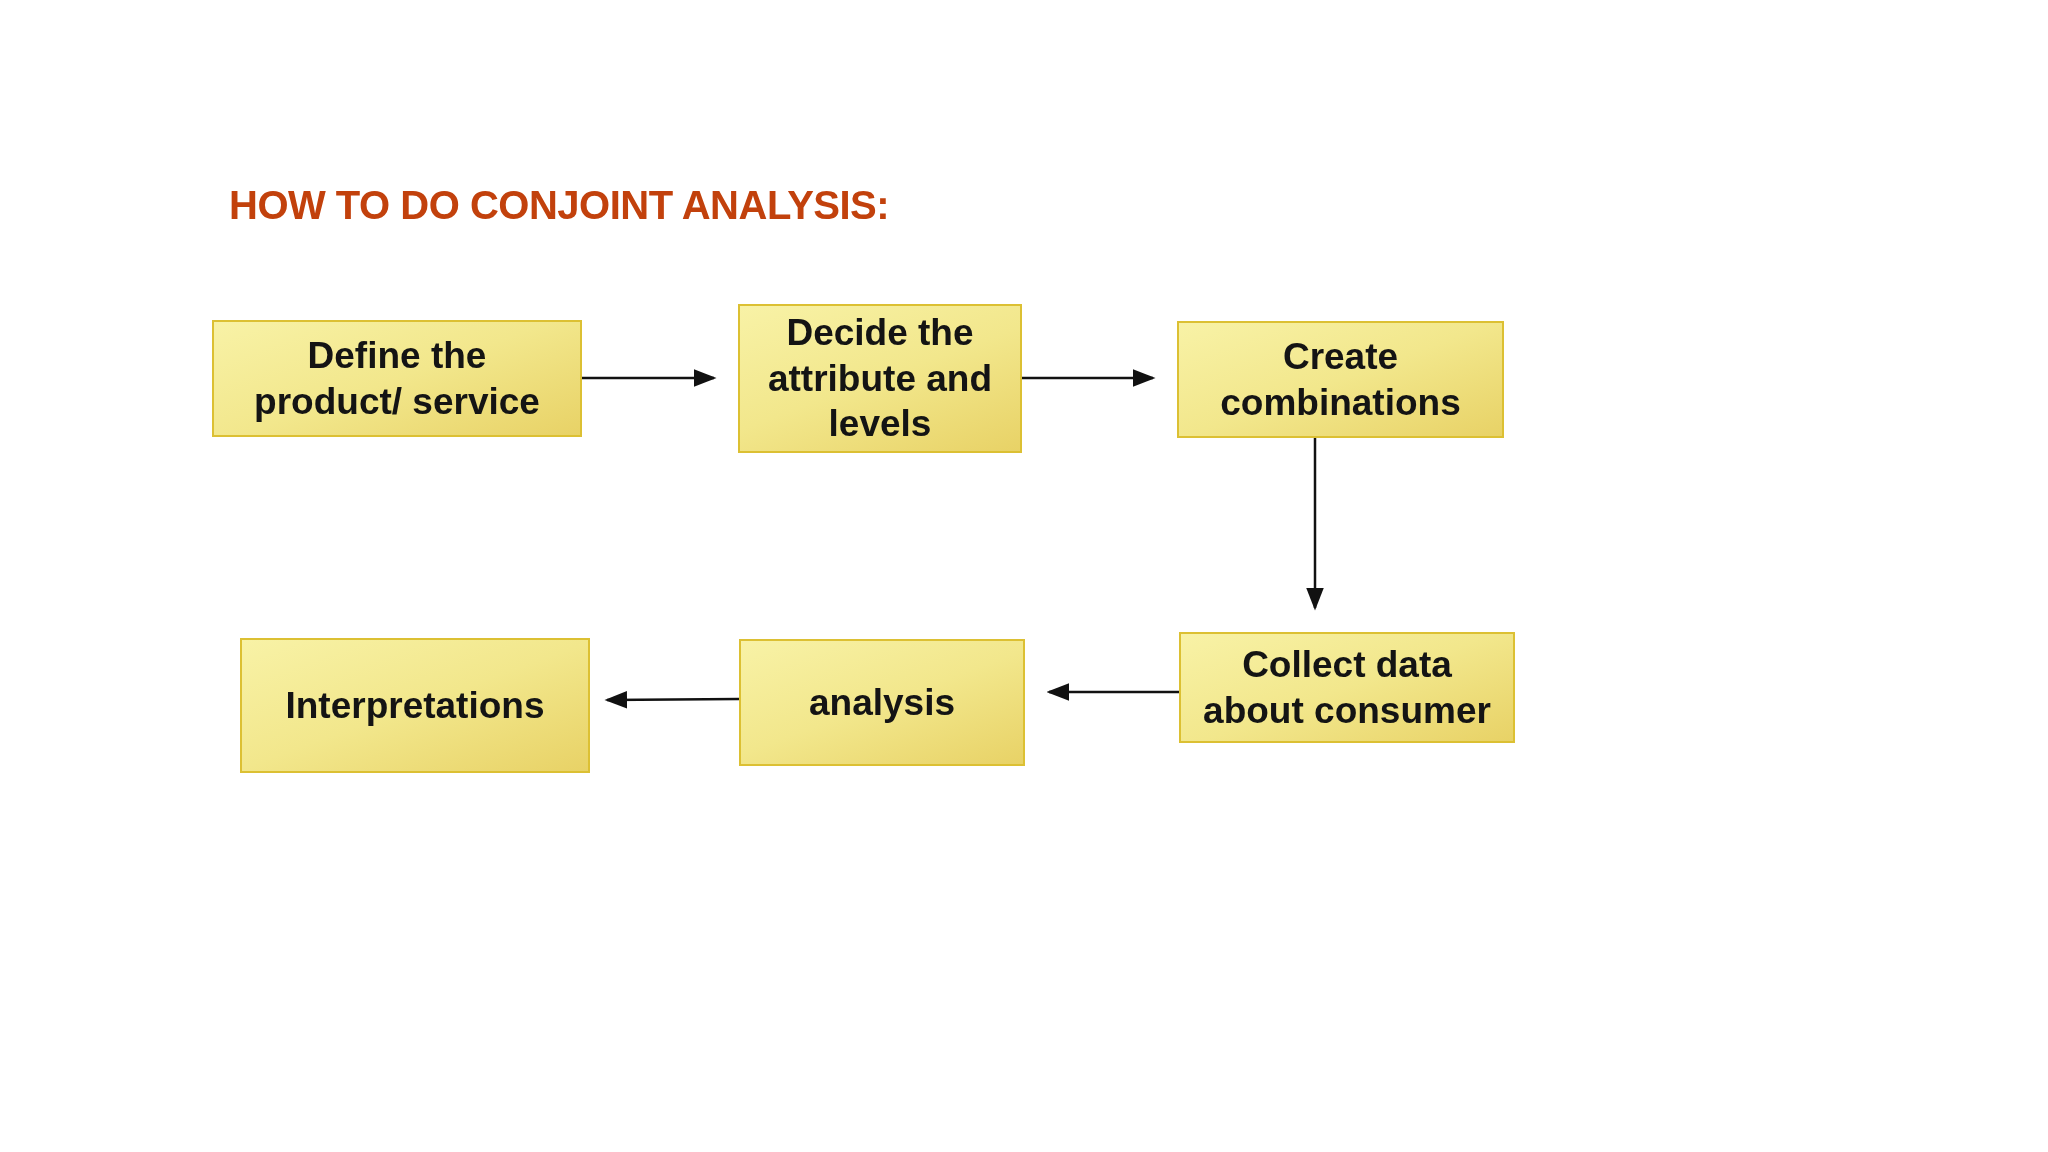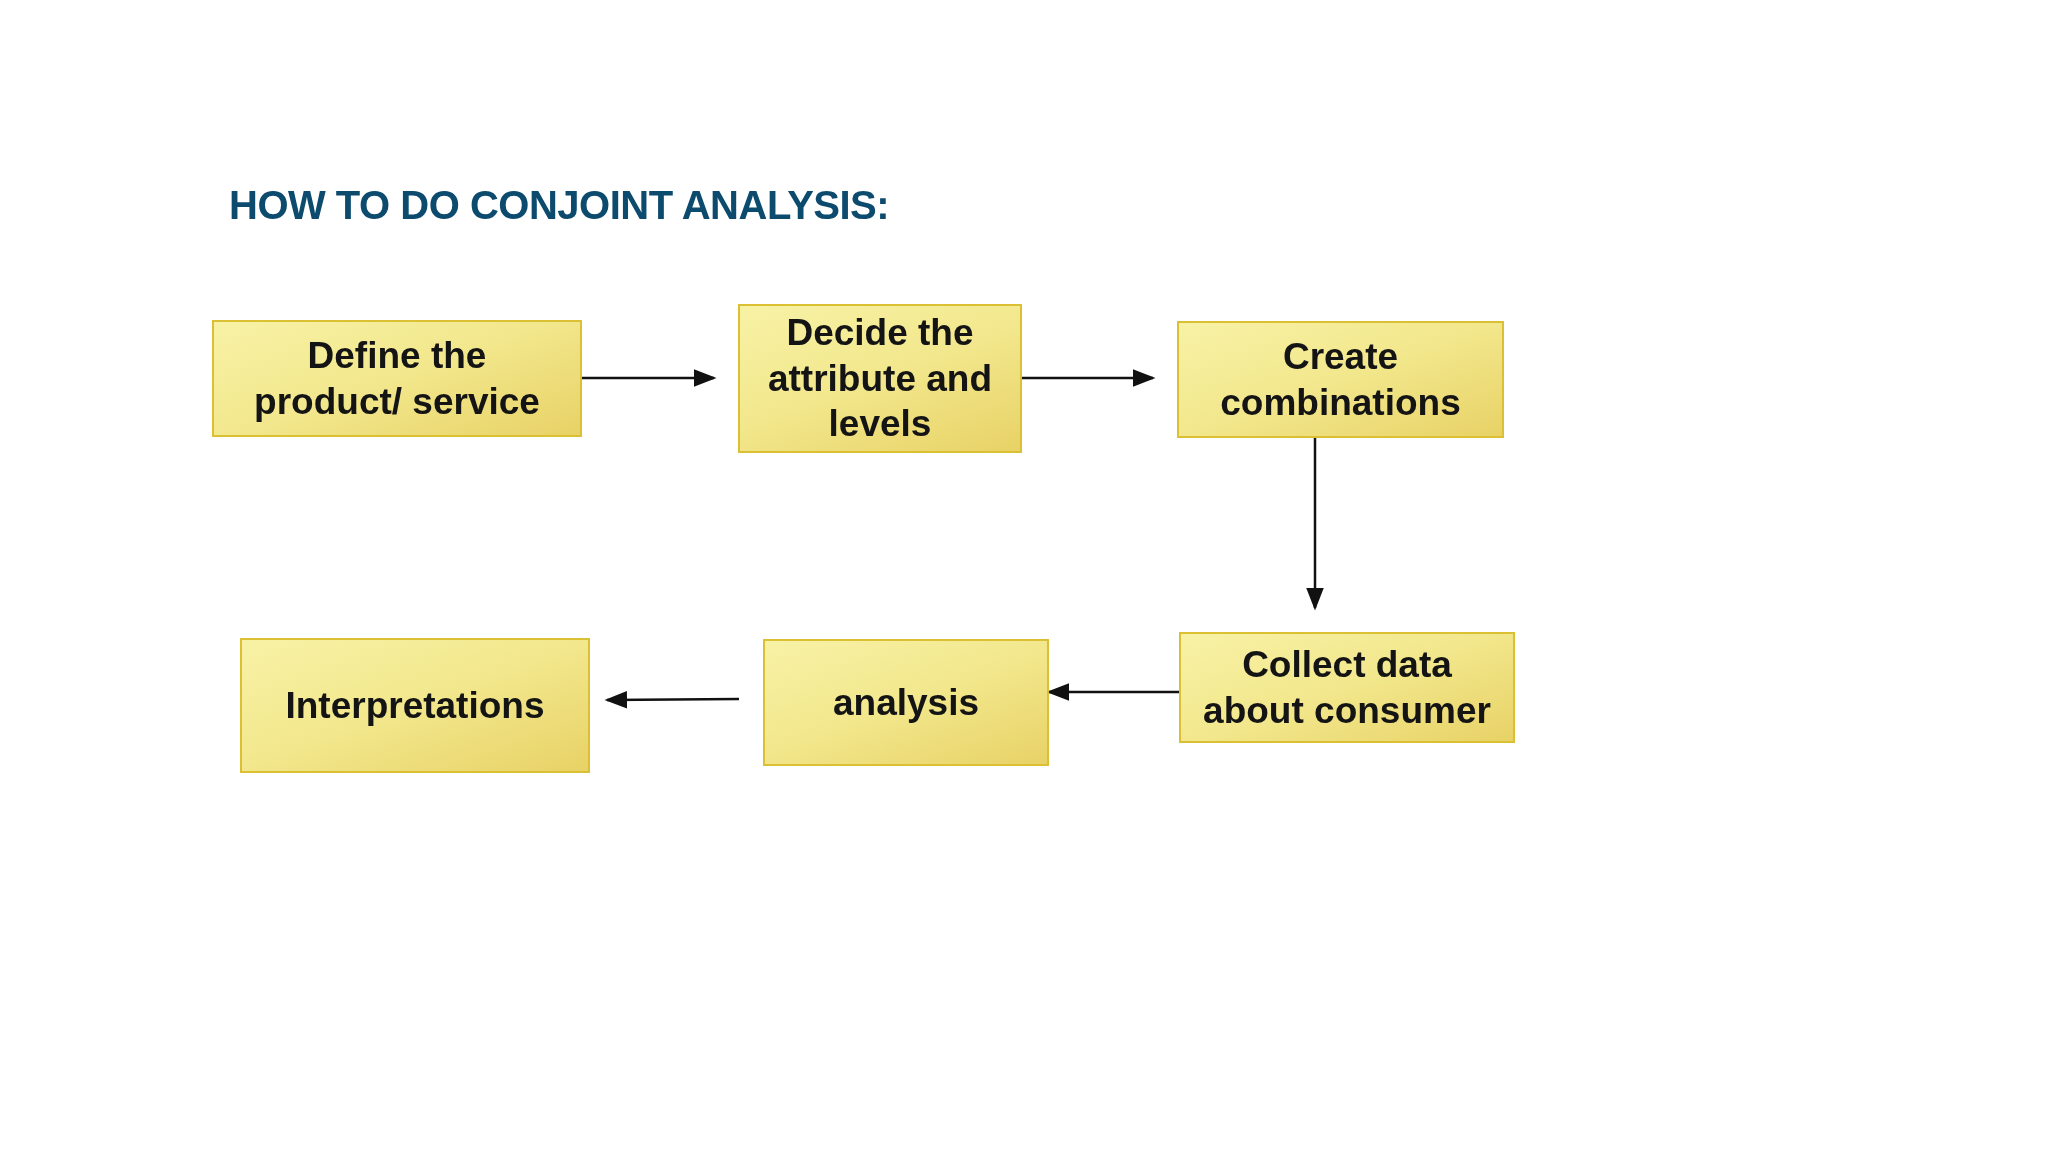--- a/index.html
+++ b/index.html
@@ -15,21 +15,21 @@
     overflow: hidden;
     font-family: "Liberation Sans", "DejaVu Sans", sans-serif;
   }
   .slide-title {
     position: absolute;
     left: 229px;
     top: 183px;
     font-size: 40px;
     font-weight: 700;
     letter-spacing: -0.5px;
-    color: #0c4a6e;
+    color: #c2410c;
     white-space: nowrap;
   }
   .flow-node {
     position: absolute;
     box-sizing: border-box;
     display: flex;
     align-items: center;
     justify-content: center;
     text-align: center;
     background: linear-gradient(160deg, #f8f2a6 0%, #f2e78c 50%, #e8d266 100%);
@@ -37,21 +37,21 @@
     color: #141414;
     font-size: 37px;
     font-weight: 700;
     line-height: 1.24;
     white-space: pre-line;
   }
   .node-define   { left: 212px;  top: 320px; width: 370px; height: 117px; }
   .node-decide   { left: 738px;  top: 304px; width: 284px; height: 149px; }
   .node-create   { left: 1177px; top: 313px; width: 327px; height: 117px; margin-top: 8px; }
   .node-collect  { left: 1179px; top: 632px; width: 336px; height: 111px; }
-  .node-analysis { left: 739px;  top: 639px; width: 286px; height: 127px; margin-left: 24px; }
+  .node-analysis { left: 739px;  top: 639px; width: 286px; height: 127px; }
   .node-interpretations { left: 240px; top: 638px; width: 350px; height: 135px; }
   .connector-layer {
     position: absolute;
     left: 0;
     top: 0;
     width: 2048px;
     height: 1152px;
     pointer-events: none;
   }
 </style>

